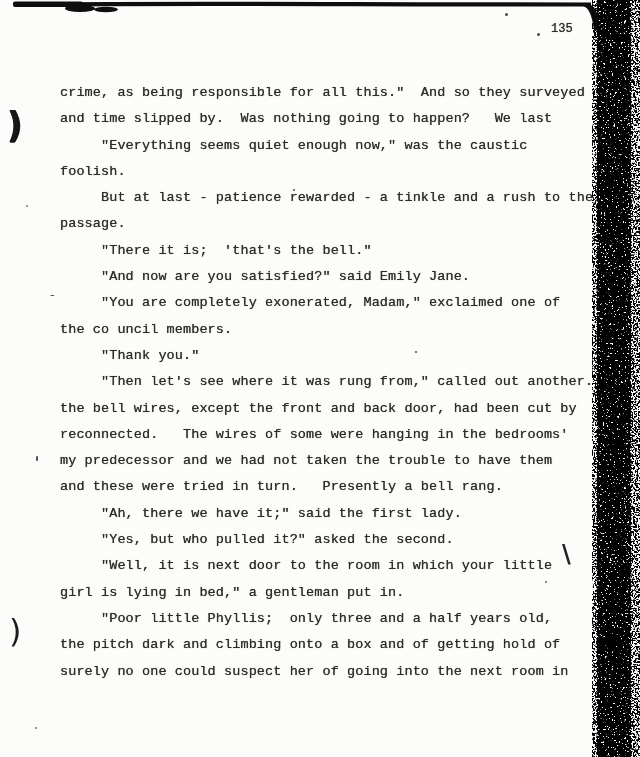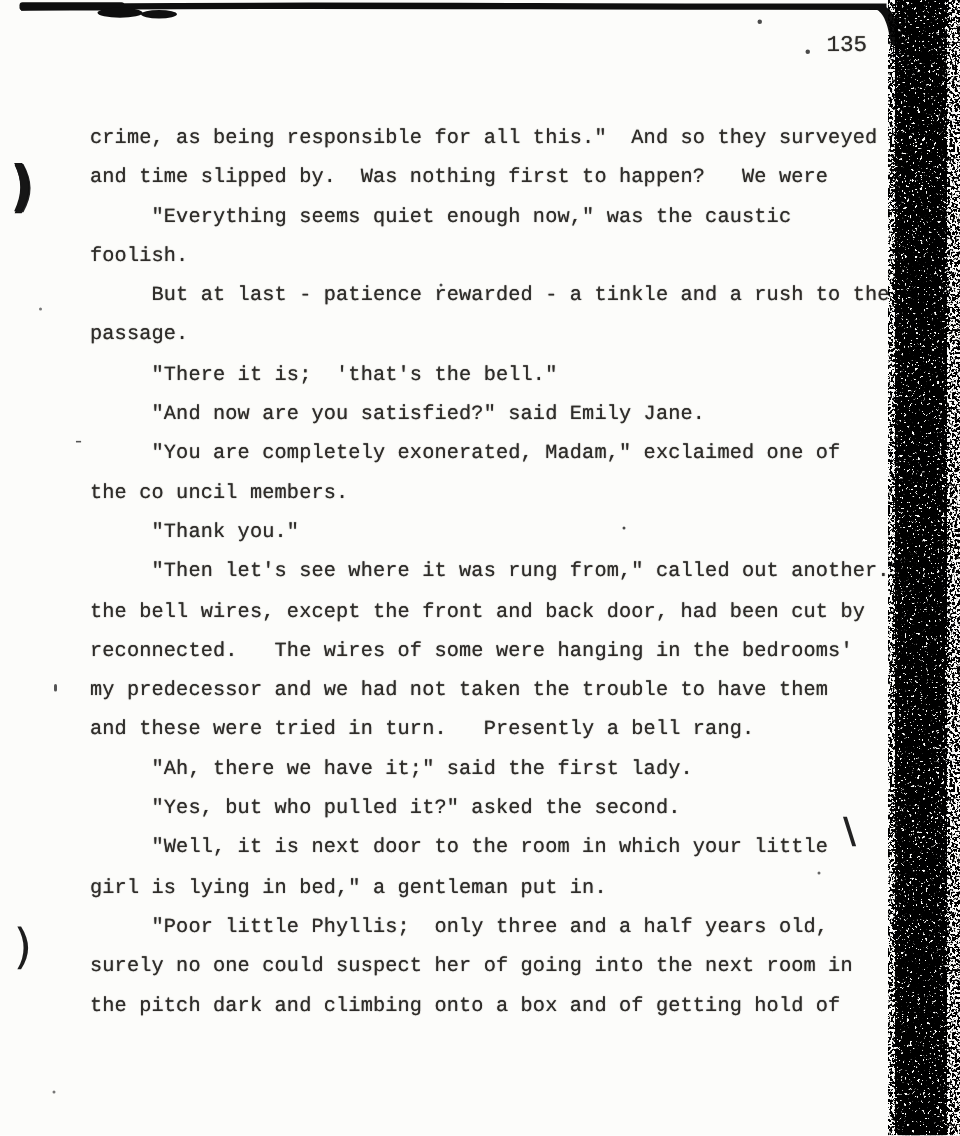--- a/index.html
+++ b/index.html
@@ -18,21 +18,21 @@
     white-space:pre;
     font-size:13.5px;
     line-height:26.3px;
     height:26.3px;
     color:#2e2c29;
     text-shadow:0 0 0.7px rgba(45,42,38,0.85);
     letter-spacing:0.1px;
   }
   .page-number{
     position:absolute;left:551px;top:22px;
-    font-size:15px;color:#2e2c29;
+    font-size:12px;color:#2e2c29;
     text-shadow:0 0 0.7px rgba(45,42,38,0.85);
   }
   
   .top-edge{position:absolute;left:0;top:0;}
   
   .right-strip{position:absolute;right:0;top:0;}
   
   .mark{
     position:absolute;color:#161616;
     font-family:"DejaVu Sans",sans-serif;
@@ -79,42 +79,42 @@
     </defs>
     <rect x="2" y="0" width="42" height="757" filter="url(#noiseSparse)"></rect>
     <rect x="8" y="0" width="28" height="757" filter="url(#noiseDense)"></rect>
     <rect x="12" y="4" width="18" height="749" filter="url(#noiseDense)"></rect>
   </svg>
 
   <div class="page-number">135</div>
 
   <div class="text-block">
     <div class="line">crime, as being responsible for all this."  And so they surveyed</div>
-    <div class="line">and time slipped by.  Was nothing first to happen?   We were</div>
+    <div class="line">and time slipped by.  Was nothing going to happen?   We last</div>
     <div class="line">     "Everything seems quiet enough now," was the caustic</div>
     <div class="line">foolish.</div>
     <div class="line">     But at last - patience rewarded - a tinkle and a rush to the</div>
     <div class="line">passage.</div>
     <div class="line">     "There it is;  'that's the bell."</div>
     <div class="line">     "And now are you satisfied?" said Emily Jane.</div>
     <div class="line">     "You are completely exonerated, Madam," exclaimed one of</div>
     <div class="line">the co uncil members.</div>
     <div class="line">     "Thank you."</div>
     <div class="line">     "Then let's see where it was rung from," called out another.</div>
     <div class="line">the bell wires, except the front and back door, had been cut by</div>
     <div class="line">reconnected.   The wires of some were hanging in the bedrooms'</div>
     <div class="line">my predecessor and we had not taken the trouble to have them</div>
     <div class="line">and these were tried in turn.   Presently a bell rang.</div>
     <div class="line">     "Ah, there we have it;" said the first lady.</div>
     <div class="line">     "Yes, but who pulled it?" asked the second.</div>
     <div class="line">     "Well, it is next door to the room in which your little</div>
     <div class="line">girl is lying in bed," a gentleman put in.</div>
     <div class="line">     "Poor little Phyllis;  only three and a half years old,</div>
+    <div class="line">the pitch dark and climbing onto a box and of getting hold of</div>
     <div class="line">surely no one could suspect her of going into the next room in</div>
-    <div class="line">the pitch dark and climbing onto a box and of getting hold of</div>
   </div>
 
   <div class="mark mark-crescent">)</div>
   <div class="mark mark-paren">)</div>
   <div class="mark mark-slash">\</div>
   <div class="mark mark-dash">-</div>
 
   <i class="speck" style="left:505px;top:13px;"></i>
   <i class="speck" style="left:537px;top:33px;"></i>
   <i class="speck" style="left:293px;top:189px;width:2px;height:2px;"></i>

